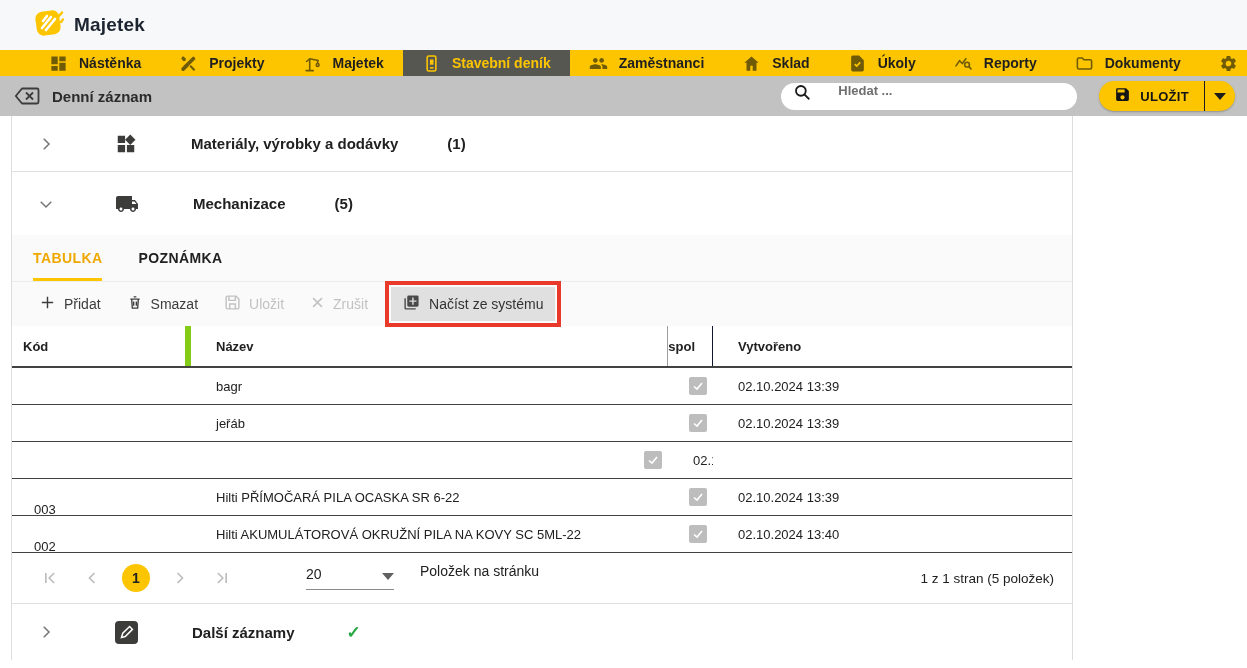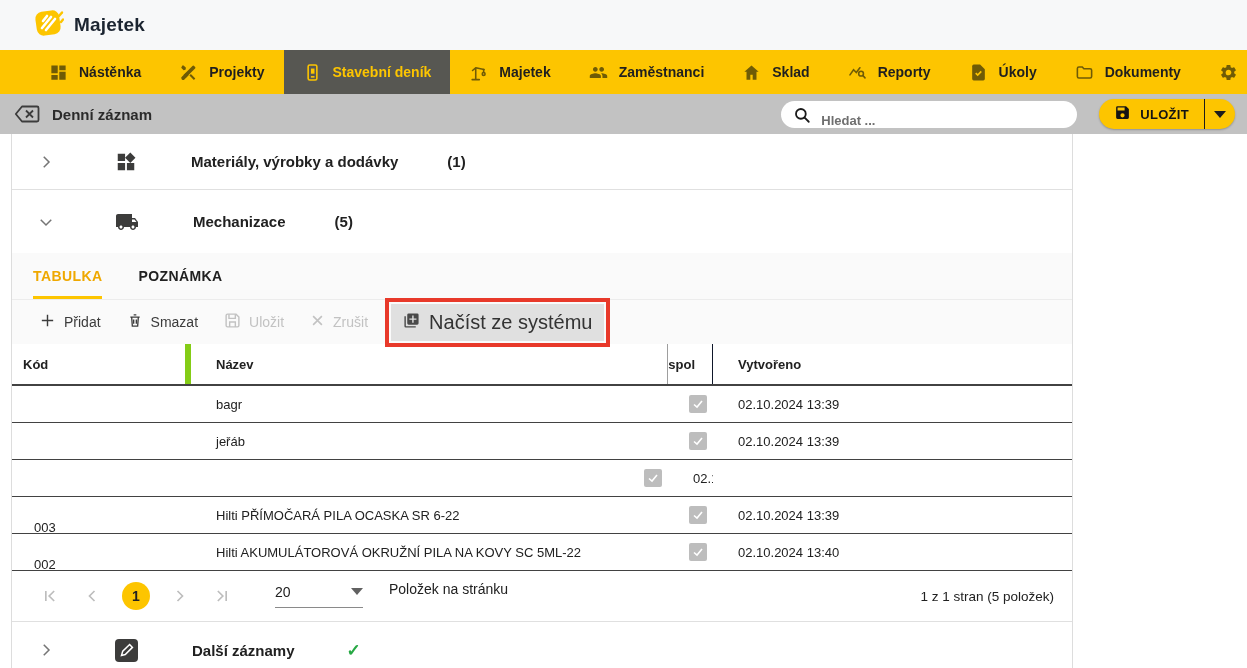--- a/index.html
+++ b/index.html
@@ -5,34 +5,34 @@
   * { box-sizing: border-box; margin: 0; padding: 0; }
   html,body { width:1247px; height:668px; overflow:hidden; background:#fff;
     font-family:"Liberation Sans", sans-serif; }
 
   
   .app-header { height:50px; background:#f7f8f9; display:flex; align-items:center; padding-left:34px; }
   .logo { display:flex; align-items:center; gap:10px; }
   .brand-name { font-size:19px; font-weight:bold; color:#1b2430; letter-spacing:.2px; }
 
   
-  .nav { height:44px; background:#fdc500; display:flex; align-items:stretch; padding-left:30px; }
+  .nav { height:26px; background:#fdc500; display:flex; align-items:stretch; padding-left:30px; }
   .nav-item { display:flex; align-items:center; gap:11px; padding:0 19px; cursor:pointer;
     color:#6f5b06; }
   .nav-item .nav-label { font-size:14px; font-weight:bold; color:#1f1f1f; white-space:nowrap; }
   .nav-item.active { background:#575752; color:#fdc500; }
   .nav-item.active .nav-label { color:#fdc500; }
   .nav-item svg { display:block; }
 
   
   .graybar { height:40px; background:#c2c2c2; display:flex; align-items:center; padding:0 12px 0 14px; }
   .back-btn { display:flex; align-items:center; cursor:pointer; margin-right:12px; color:#3c3c3c; }
   .page-title { font-size:15px; font-weight:bold; color:#2b2b2b; }
   .search-pill { margin-left:auto; width:296px; height:27px; background:#fff; border-radius:14px;
-    display:flex; align-items:flex-end; padding:0 12px; gap:10px; }
+    display:flex; align-items:flex-start; padding:0 12px; gap:27px; }
   .search-pill input { border:none; outline:none; flex:1; font-size:13px; font-weight:bold; color:#424242;
     font-family:"Liberation Sans", sans-serif; background:transparent; }
   .search-pill input::placeholder { color:#6f6f6f; }
   .save-split { margin-left:22px; height:30px; background:#fdc500; border-radius:16px; display:flex;
     align-items:stretch; overflow:hidden; box-shadow:0 1px 2px rgba(0,0,0,.25); cursor:pointer; }
   .save-main { display:flex; align-items:center; gap:9px; padding:0 15px; }
   .save-label { font-size:13px; font-weight:bold; color:#141414; letter-spacing:.3px; }
   .save-divider { width:1px; background:#1c1c1c; }
   .save-caret { display:flex; align-items:center; justify-content:center; width:30px; }
   .caret-down { width:0; height:0; border-left:6px solid transparent; border-right:6px solid transparent;
@@ -55,21 +55,21 @@
   .tab { display:flex; align-items:center; font-size:14px; font-weight:bold; letter-spacing:.4px;
     color:#212121; border-bottom:3px solid transparent; padding-top:2px; cursor:pointer; }
   .tab.active { color:#efa800; border-bottom-color:#fdc500; }
 
   
   .gridbar { height:44px; background:#fafafa; display:flex; align-items:center; padding-left:14px; }
   .gbtn { display:flex; align-items:center; gap:8px; font-size:14px; color:#3c3c3c; padding:0 13px;
     cursor:pointer; white-space:nowrap; }
   .gbtn.disabled { color:#c2c2c2; cursor:default; }
   .annotation-box { border:4px solid #e8392a; margin-left:4px; padding:2px; }
-  .load-btn { background:#e0e0e0; display:flex; align-items:center; gap:9px; font-size:20px; color:#333;
+  .load-btn { background:#e0e0e0; display:flex; align-items:center; gap:9px; font-size:14px; color:#333;
     padding:7px 12px; cursor:pointer; white-space:nowrap; }
 
   
   .thead { display:grid; grid-template-columns:179px 477px 45px 1fr; height:42px; align-items:center;
     border-bottom:2px solid #424242; background:#fff; }
   .th { font-size:13px; font-weight:bold; color:#212121; height:100%; display:flex; align-items:center; }
   .th.c1 { padding-left:11px; border-right:6px solid #84cc16; }
   .th.c2 { padding-left:25px; border-right:1px solid #9e9e9e; }
   .th.c3 { justify-content:flex-end; padding-right:17px; border-right:1px solid #0f172a; }
   .th.c4 { padding-left:25px; }
@@ -83,21 +83,21 @@
   .checkbox { width:18px; height:18px; background:#bdbdbd; border-radius:2px; display:flex;
     align-items:center; justify-content:center; }
 
   
   .pagination { height:51px; display:flex; align-items:center; padding-left:26px;
     border-bottom:1px solid #e0e0e0; background:#fff; }
   .pg-ico { color:#bdbdbd; display:flex; align-items:center; justify-content:center; width:24px; cursor:pointer; }
   .pg-gap { width:18px; }
   .pg-current { width:28px; height:28px; border-radius:50%; background:#fdc500; color:#212121;
     font-size:14px; font-weight:bold; display:flex; align-items:center; justify-content:center; cursor:pointer; }
-  .page-size { margin-left:41px; width:88px; display:flex; align-items:center; justify-content:space-between;
+  .page-size { margin-left:72px; width:88px; display:flex; align-items:flex-end; justify-content:space-between;
     border-bottom:1px solid #8a8a8a; padding-bottom:7px; cursor:pointer; }
   .page-size .val { font-size:14px; color:#212121; }
   .ps-caret { width:0; height:0; border-left:6px solid transparent; border-right:6px solid transparent;
     border-top:7px solid #616161; margin-bottom:2px; }
   .per-page-label { margin-left:26px; font-size:14px; color:#212121; align-self:flex-start; margin-top:10px; }
   .pg-summary { margin-left:auto; padding-right:18px; font-size:13.5px; color:#212121; }
 
   .icon-badge { width:23px; height:23px; background:#3c3c3b; border-radius:4px; display:flex;
     align-items:center; justify-content:center; }
 </style>
@@ -135,74 +135,74 @@
   </div>
   <div class="nav-item">
     <span>
       <svg width="19" height="19" viewBox="0 0 24 24" fill="currentColor">
           <path d="M4.2 3.2L2.8 6l3 3 2.4-.6.6-2.4-3-3-1.6.2zM20.3 4.9l-1.2-1.2a1.5 1.5 0 0 0-2.1 0L5.6 15.1l3.3 3.3L20.3 7a1.5 1.5 0 0 0 0-2.1z"></path>
           <path d="M8.9 12.2l-5 5a2.3 2.3 0 1 0 3.2 3.2l5-5-3.2-3.2zM15 14l5.6 5.6-1.8 1.8L13.2 15.8z"></path>
         </svg>
     </span>
     <span class="nav-label">Projekty</span>
   </div>
+  <div class="nav-item">
+    <span>
+      <svg width="19" height="19" viewBox="0 0 24 24" fill="none" stroke="currentColor" stroke-width="2" stroke-linecap="round">
+          <path d="M4 21h9M8.5 21V6M8.5 6L19 8.2M8.5 6L4.5 9.5"></path>
+          <path d="M18.5 8.2v3.6"></path>
+          <circle cx="18.5" cy="13.8" r="1.8"></circle>
+        </svg>
+    </span>
+    <span class="nav-label">Majetek</span>
+  </div>
   <div class="nav-item active">
     <span>
       <svg width="19" height="19" viewBox="0 0 24 24" fill="none" stroke="currentColor" stroke-width="2">
           <rect x="6.5" y="2.5" width="11" height="19" rx="2"></rect>
           <rect x="10" y="7" width="4.5" height="6.5" fill="currentColor" stroke="none"></rect>
           <line x1="10" y1="17.5" x2="14.5" y2="17.5"></line>
         </svg>
     </span>
     <span class="nav-label">Stavební deník</span>
   </div>
   <div class="nav-item">
     <span>
-      <svg width="19" height="19" viewBox="0 0 24 24" fill="none" stroke="currentColor" stroke-width="2" stroke-linecap="round">
-          <path d="M4 21h9M8.5 21V6M8.5 6L19 8.2M8.5 6L4.5 9.5"></path>
-          <path d="M18.5 8.2v3.6"></path>
-          <circle cx="18.5" cy="13.8" r="1.8"></circle>
-        </svg>
-    </span>
-    <span class="nav-label">Majetek</span>
-  </div>
-  <div class="nav-item">
-    <span>
       <svg width="19" height="19" viewBox="0 0 24 24" fill="currentColor">
           <path d="M16 11c1.66 0 2.99-1.34 2.99-3S17.66 5 16 5s-3 1.34-3 3 1.34 3 3 3zm-8 0c1.66 0 2.99-1.34 2.99-3S9.66 5 8 5 5 6.34 5 8s1.34 3 3 3zm0 2c-2.33 0-7 1.17-7 3.5V19h14v-2.5c0-2.33-4.67-3.5-7-3.5zm8 0c-.29 0-.62.02-.97.05 1.16.84 1.97 1.97 1.97 3.45V19h6v-2.5c0-2.33-4.67-3.5-7-3.5z"></path>
         </svg>
     </span>
     <span class="nav-label">Zaměstnanci</span>
   </div>
   <div class="nav-item">
     <span>
       <svg width="19" height="19" viewBox="0 0 24 24" fill="currentColor">
           <path d="M12 3l9 8.2h-2.7V21h-4.8v-6.3H10.5V21H5.7v-9.8H3L12 3z"></path>
         </svg>
     </span>
     <span class="nav-label">Sklad</span>
+  </div>
+  <div class="nav-item">
+    <span>
+      <svg width="19" height="19" viewBox="0 0 24 24">
+          <path fill="currentColor" d="M14 2H6a2 2 0 0 0-2 2v16a2 2 0 0 0 2 2h12a2 2 0 0 0 2-2V8l-6-6z"></path>
+          <polyline points="8.5,12.7 11,15.2 15.5,10.7" fill="none" stroke="#fdc500" stroke-width="2.2"></polyline>
+        </svg>
+    </span>
+    <span class="nav-label">Úkoly</span>
   </div>
   <div class="nav-item">
     <span>
       <svg width="19" height="19" viewBox="0 0 24 24" fill="none" stroke="currentColor" stroke-width="2" stroke-linecap="round">
           <path d="M2.5 15l4.5-6.5 3.5 3.5 4.5-6"></path>
           <circle cx="16.5" cy="13.5" r="3"></circle>
           <path d="M18.8 15.8L21.5 18.8"></path>
         </svg>
     </span>
     <span class="nav-label">Reporty</span>
-  </div>
-  <div class="nav-item">
-    <span>
-      <svg width="19" height="19" viewBox="0 0 24 24">
-          <path fill="currentColor" d="M14 2H6a2 2 0 0 0-2 2v16a2 2 0 0 0 2 2h12a2 2 0 0 0 2-2V8l-6-6z"></path>
-          <polyline points="8.5,12.7 11,15.2 15.5,10.7" fill="none" stroke="#fdc500" stroke-width="2.2"></polyline>
-        </svg>
-    </span>
-    <span class="nav-label">Úkoly</span>
   </div>
   <div class="nav-item">
     <span>
       <svg width="19" height="19" viewBox="0 0 24 24" fill="none" stroke="currentColor" stroke-width="2">
           <path d="M3 7a2 2 0 0 1 2-2h4.2l2 2.2H19a2 2 0 0 1 2 2V17a2 2 0 0 1-2 2H5a2 2 0 0 1-2-2V7z"></path>
         </svg>
     </span>
     <span class="nav-label">Dokumenty</span>
   </div>
   <div class="nav-item">

